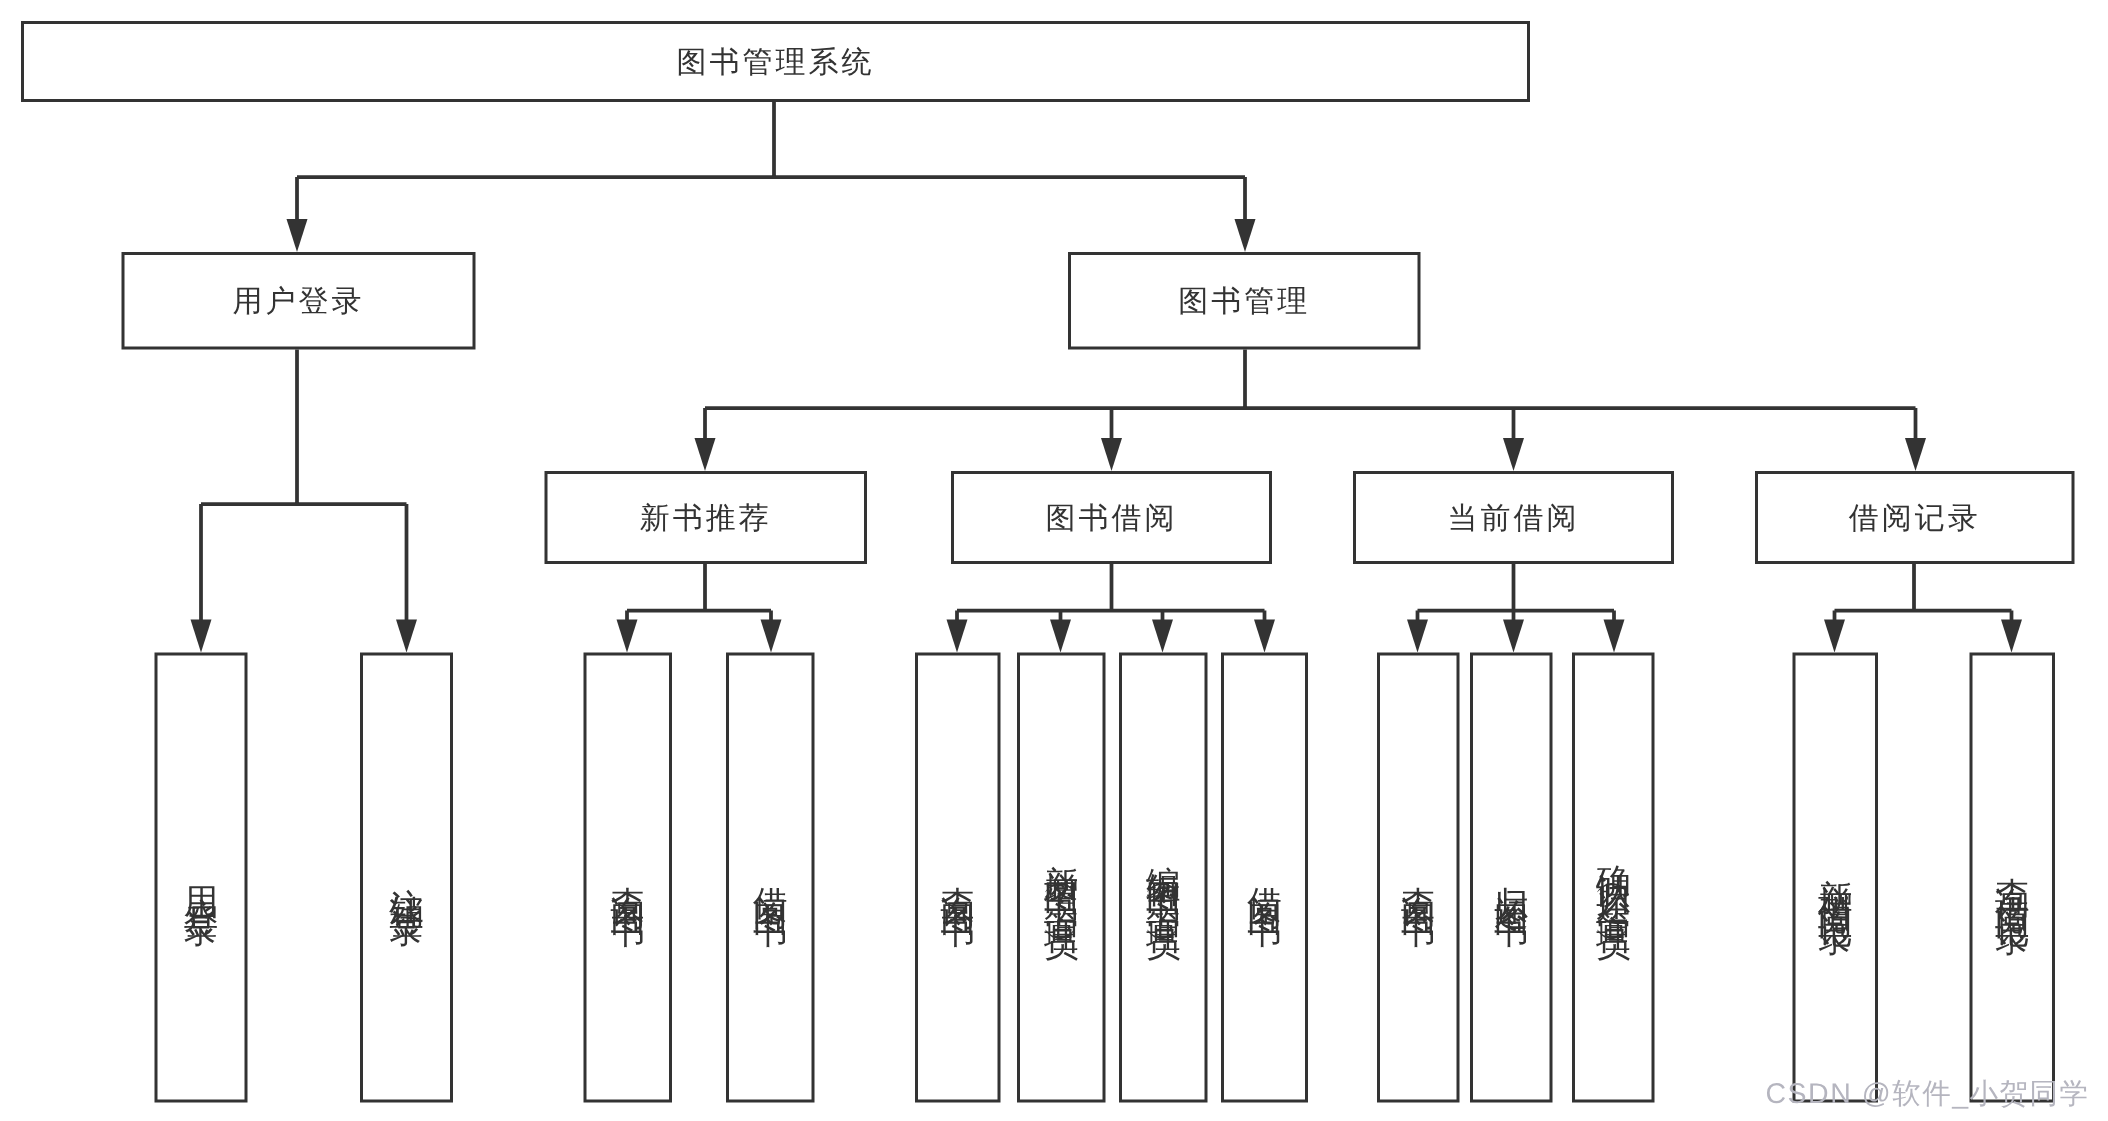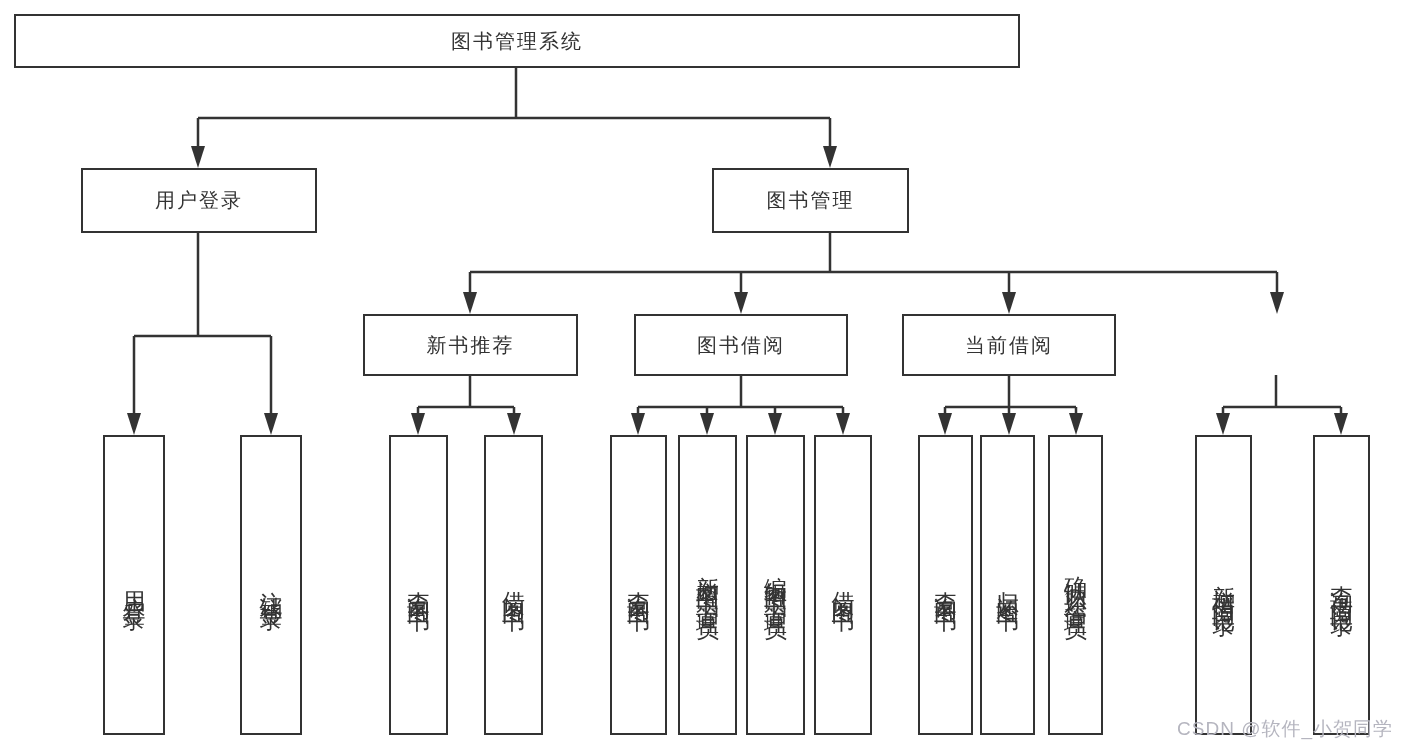--- a/index.html
+++ b/index.html
@@ -42,21 +42,21 @@
     text-orientation: mixed;
     font-size: 23px;
     letter-spacing: 6px;
     line-height: 1;
     white-space: nowrap;
   }
   
   .b-root   { left: 14px;   top: 14px;  width: 1006px; height: 54px; }
   
   .b-login  { left: 81px;   top: 168px; width: 236px;  height: 65px; }
-  .b-mgmt   { left: 712px;  top: 168px; width: 197px;  height: 65px; }
+  .b-mgmt   { left: 712px;  top: 168px; width: 235px;  height: 65px; }
   
   .b-newbook { left: 363px;  top: 314px; width: 215px; height: 62px; }
   .b-borrow  { left: 634px;  top: 314px; width: 214px; height: 62px; }
   .b-current { left: 902px;  top: 314px; width: 214px; height: 62px; }
   .b-record  { left: 1170px; top: 314px; width: 213px; height: 62px; }
   
   .leaf { top: 435px; height: 300px; }
   .b-a1 { left: 103px;  width: 62px; }
   .b-a2 { left: 240px;  width: 62px; }
   .b-b1 { left: 389px;  width: 59px; }
@@ -143,20 +143,23 @@
 
   <div class="box hbox b-newbook">
     <span>新书推荐</span>
   </div>
   <div class="box hbox b-borrow">
     <span>图书借阅</span>
   </div>
   <div class="box hbox b-current">
     <span>当前借阅</span>
   </div>
+  <div class="box hbox b-record">
+    <span>借阅记录</span>
+  </div>
 
   <div class="box vbox leaf b-a1">
     <span>用户登录</span>
   </div>
   <div class="box vbox leaf b-a2">
     <span>注销登录</span>
   </div>
 
   <div class="box vbox leaf b-b1">
     <span>查询图书</span>

